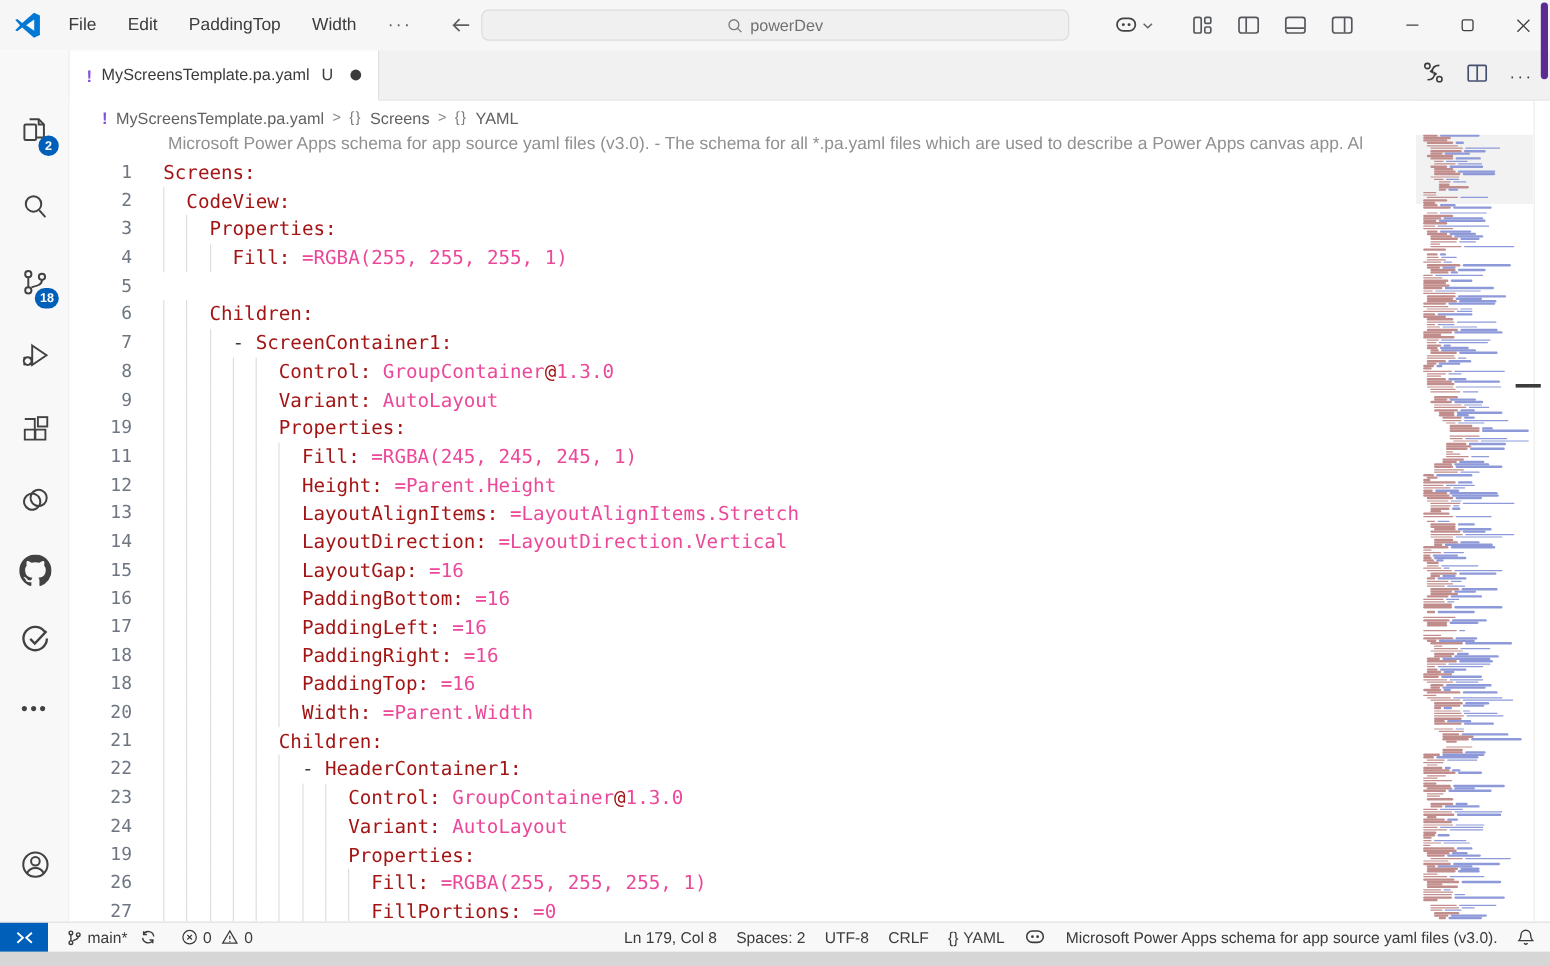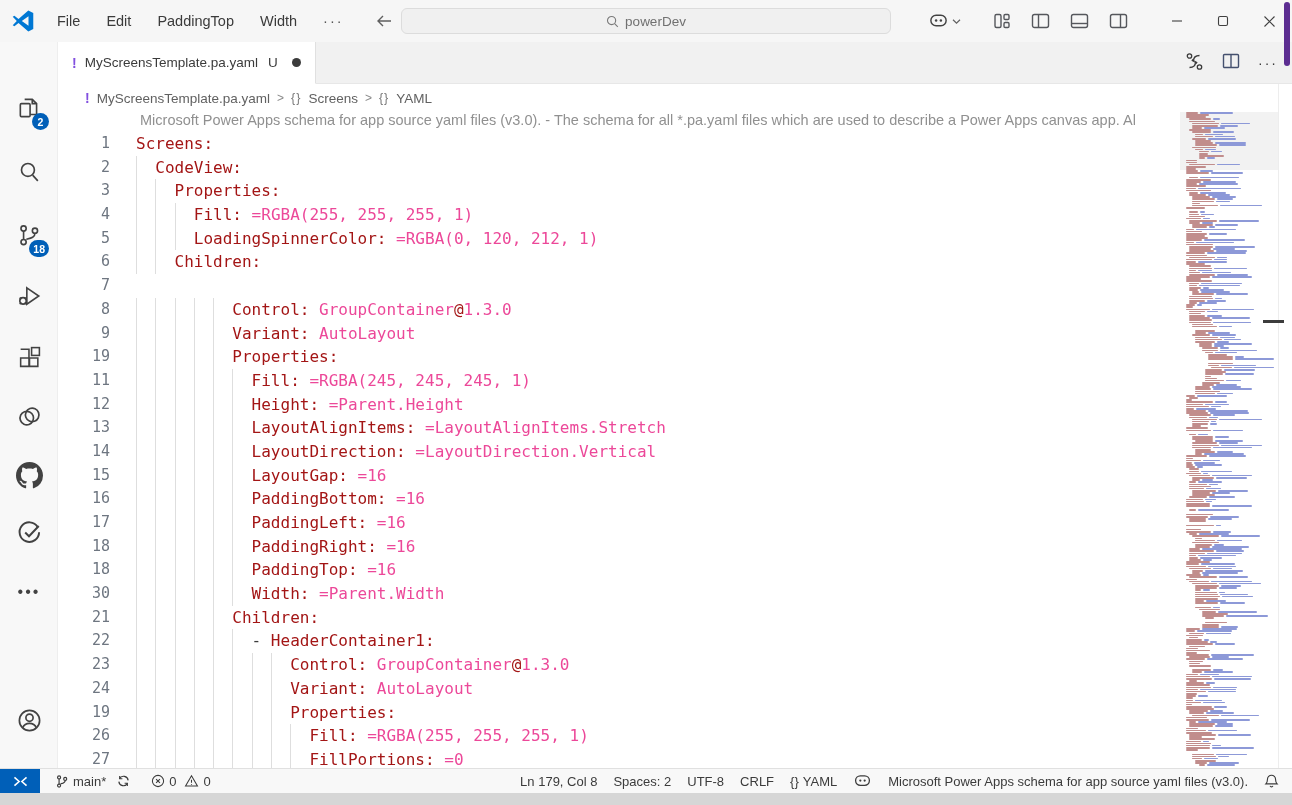--- a/index.html
+++ b/index.html
@@ -287,28 +287,28 @@
       <div class="cl">
         <span class="ln">3</span>
         <span class="code"><span class="guide" style="left: 0ch;"></span><span class="guide" style="left: 2ch;"></span><span>    </span><span class="k">Properties:</span></span>
       </div>
       <div class="cl">
         <span class="ln">4</span>
         <span class="code"><span class="guide" style="left: 0ch;"></span><span class="guide" style="left: 2ch;"></span><span class="guide" style="left: 4ch;"></span><span>      </span><span class="k">Fill:</span><span class="p"> </span><span class="v">=RGBA(255, 255, 255, 1)</span></span>
       </div>
       <div class="cl">
         <span class="ln">5</span>
-        <span class="code"><span class="guide" style="left: 0ch;"></span><span class="guide" style="left: 2ch;"></span><span class="guide" style="left: 4ch;"></span><span>      </span><span class="k">LoadingSpinnerColor:</span><span class="p"> </span><span class="v">=RGBA(0, 120, 212, 1)</span></span>
       </div>
       <div class="cl">
         <span class="ln">6</span>
         <span class="code"><span class="guide" style="left: 0ch;"></span><span class="guide" style="left: 2ch;"></span><span>    </span><span class="k">Children:</span></span>
       </div>
       <div class="cl">
         <span class="ln">7</span>
+        <span class="code"><span class="guide" style="left: 0ch;"></span><span class="guide" style="left: 2ch;"></span><span class="guide" style="left: 4ch;"></span><span>      </span><span class="p">- </span><span class="k">ScreenContainer1:</span></span>
       </div>
       <div class="cl">
         <span class="ln">8</span>
         <span class="code"><span class="guide" style="left: 0ch;"></span><span class="guide" style="left: 2ch;"></span><span class="guide" style="left: 4ch;"></span><span class="guide" style="left: 6ch;"></span><span class="guide" style="left: 8ch;"></span><span>          </span><span class="k">Control:</span><span class="p"> </span><span class="v">GroupContainer</span><span class="at">@</span><span class="v">1.3.0</span></span>
       </div>
       <div class="cl">
         <span class="ln">9</span>
         <span class="code"><span class="guide" style="left: 0ch;"></span><span class="guide" style="left: 2ch;"></span><span class="guide" style="left: 4ch;"></span><span class="guide" style="left: 6ch;"></span><span class="guide" style="left: 8ch;"></span><span>          </span><span class="k">Variant:</span><span class="p"> </span><span class="v">AutoLayout</span></span>
       </div>
       <div class="cl">
@@ -345,21 +345,21 @@
       </div>
       <div class="cl">
         <span class="ln">18</span>
         <span class="code"><span class="guide" style="left: 0ch;"></span><span class="guide" style="left: 2ch;"></span><span class="guide" style="left: 4ch;"></span><span class="guide" style="left: 6ch;"></span><span class="guide" style="left: 8ch;"></span><span class="guide" style="left: 10ch;"></span><span>            </span><span class="k">PaddingRight:</span><span class="p"> </span><span class="v">=16</span></span>
       </div>
       <div class="cl">
         <span class="ln">18</span>
         <span class="code"><span class="guide" style="left: 0ch;"></span><span class="guide" style="left: 2ch;"></span><span class="guide" style="left: 4ch;"></span><span class="guide" style="left: 6ch;"></span><span class="guide" style="left: 8ch;"></span><span class="guide" style="left: 10ch;"></span><span>            </span><span class="k">PaddingTop:</span><span class="p"> </span><span class="v">=16</span></span>
       </div>
       <div class="cl">
-        <span class="ln">30</span>
+        <span class="ln">20</span>
         <span class="code"><span class="guide" style="left: 0ch;"></span><span class="guide" style="left: 2ch;"></span><span class="guide" style="left: 4ch;"></span><span class="guide" style="left: 6ch;"></span><span class="guide" style="left: 8ch;"></span><span class="guide" style="left: 10ch;"></span><span>            </span><span class="k">Width:</span><span class="p"> </span><span class="v">=Parent.Width</span></span>
       </div>
       <div class="cl">
         <span class="ln">21</span>
         <span class="code"><span class="guide" style="left: 0ch;"></span><span class="guide" style="left: 2ch;"></span><span class="guide" style="left: 4ch;"></span><span class="guide" style="left: 6ch;"></span><span class="guide" style="left: 8ch;"></span><span>          </span><span class="k">Children:</span></span>
       </div>
       <div class="cl">
         <span class="ln">22</span>
         <span class="code"><span class="guide" style="left: 0ch;"></span><span class="guide" style="left: 2ch;"></span><span class="guide" style="left: 4ch;"></span><span class="guide" style="left: 6ch;"></span><span class="guide" style="left: 8ch;"></span><span class="guide" style="left: 10ch;"></span><span>            </span><span class="p">- </span><span class="k">HeaderContainer1:</span></span>
       </div>

